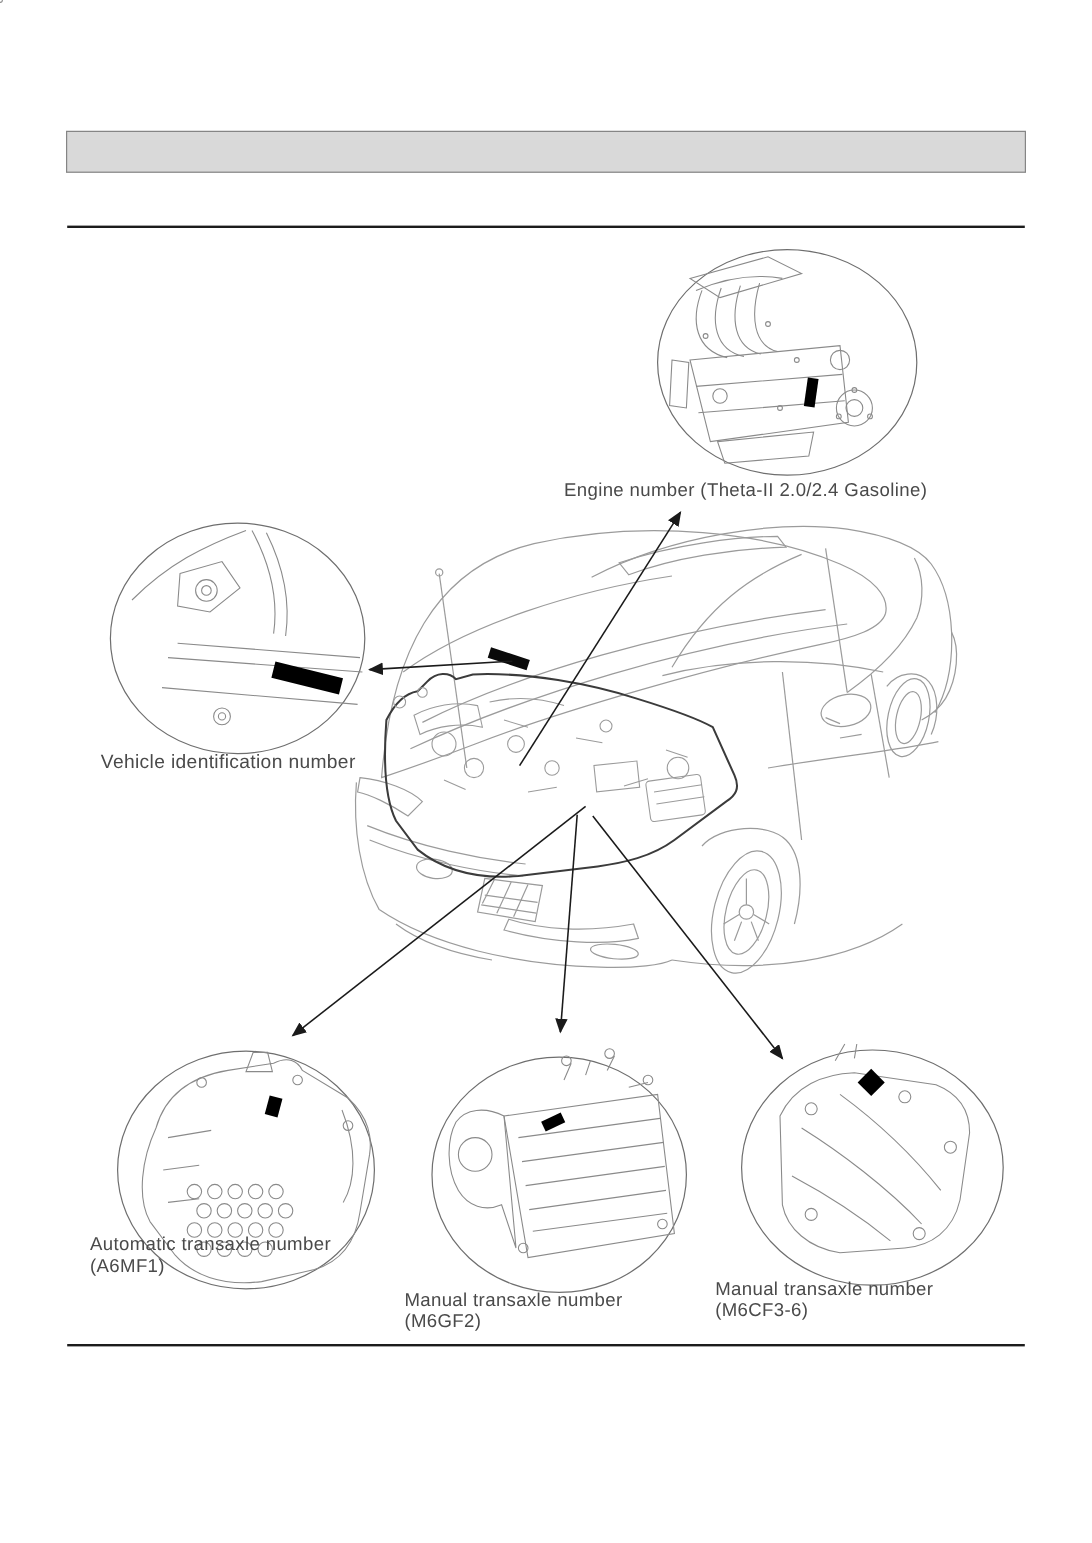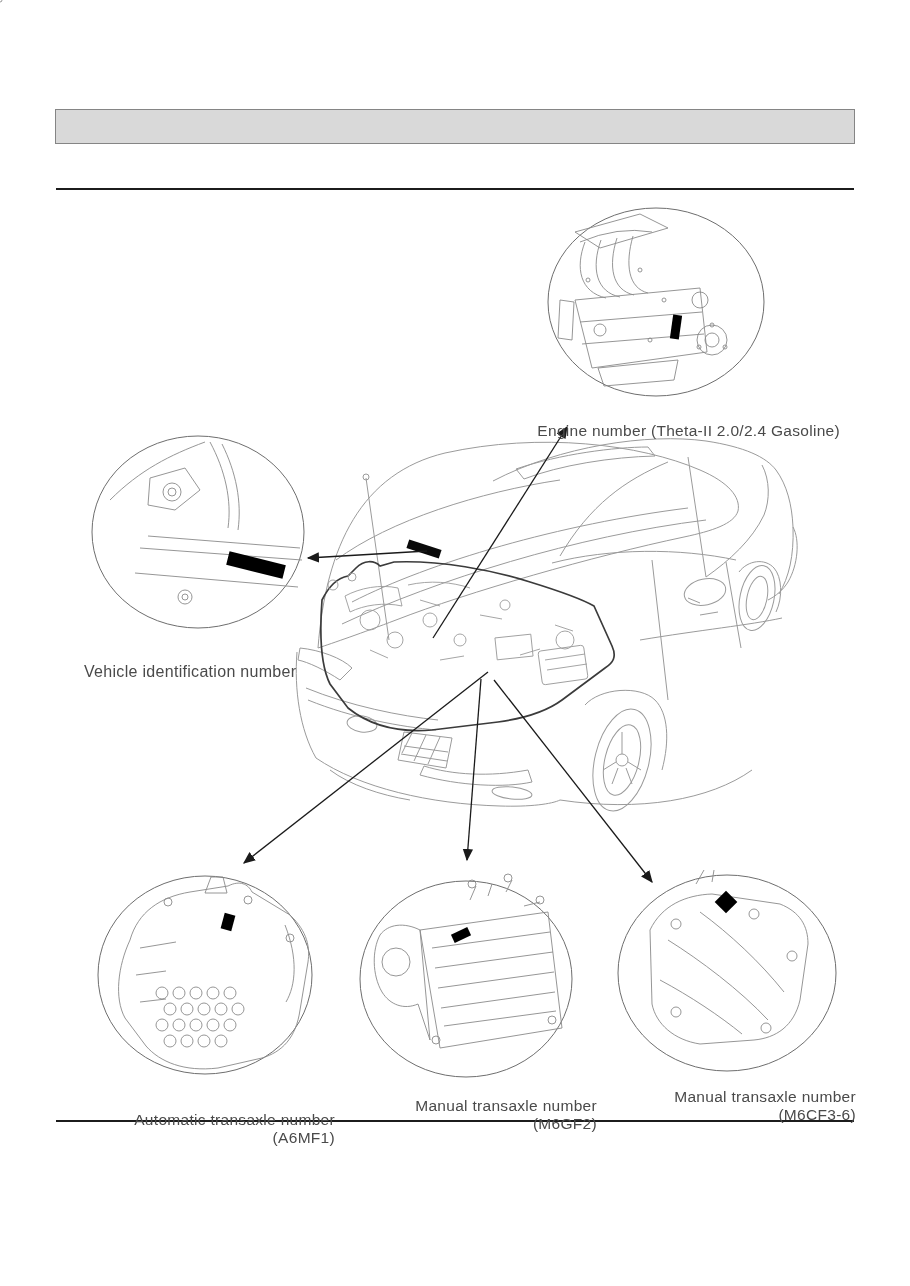--- a/index.html
+++ b/index.html
@@ -15,24 +15,24 @@
     background:#d9d9d9;border:1px solid #858585;
   }
   .rule{position:absolute;left:56px;width:798px;background:#1c1c1c;}
   .rule-top{top:188px;height:2px;}
   .rule-bottom{top:1120px;height:2px;}
   .diagram-svg{position:absolute;left:0;top:0;}
   .lbl{
     position:absolute;color:#4a4a4a;font-size:15.5px;letter-spacing:.3px;
     line-height:18px;white-space:nowrap;
   }
-  .lbl-center{text-align:right;margin-top:22px;}
+  .lbl-center{text-align:left;}
   .lbl-engine{left:470px;top:400px;width:370px;}
-  .lbl-vin{left:84px;top:627px;width:260px;font-size:16px;margin-top:36px;}
-  .lbl-auto{left:75px;top:1089px;width:260px;}
+  .lbl-vin{left:84px;top:627px;width:260px;font-size:16px;}
+  .lbl-auto{left:75px;top:1029px;width:260px;}
   .lbl-m6gf2{left:337px;top:1075px;width:260px;}
   .lbl-m6cf3{left:596px;top:1066px;width:260px;}
 </style>
 </head>
 <body>
 
 <div class="page">
 
   <div class="header-bar"></div>
   <div class="rule rule-top"></div>

